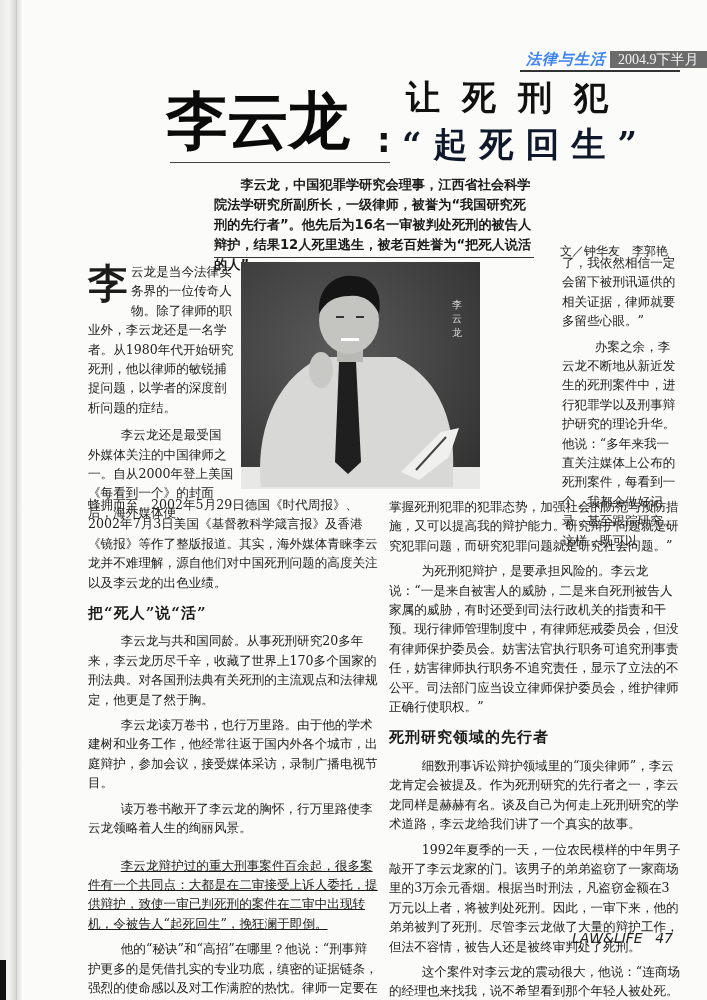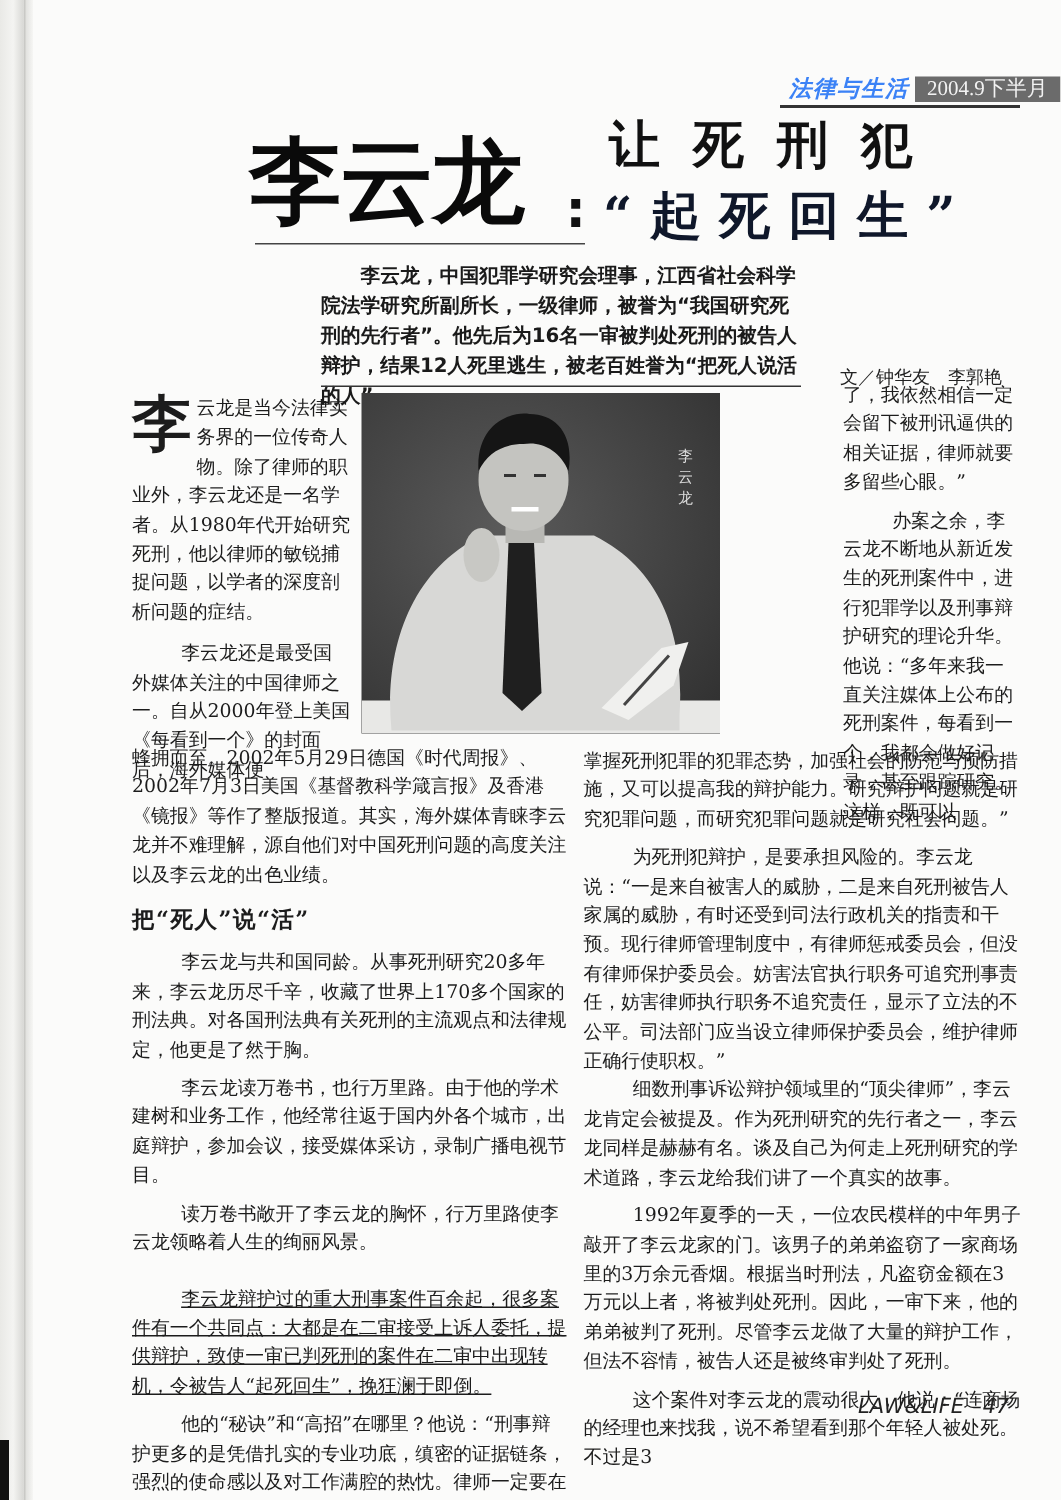--- a/index.html
+++ b/index.html
@@ -153,20 +153,21 @@
 </div>
 
 <div class="col" style="left:562px; top:253px; width:116px;">
   <p class="noindent" style="margin-bottom:6px;">了，我依然相信一定会留下被刑讯逼供的相关证据，律师就要多留些心眼。”</p>
   <p>办案之余，李云龙不断地从新近发生的死刑案件中，进行犯罪学以及刑事辩护研究的理论升华。他说：“多年来我一直关注媒体上公布的死刑案件，每看到一个，我都会做好记录，甚至跟踪研究。这样，既可以</p>
 </div>
 
 <div class="col" style="left:389px; top:497px; width:292px;">
   <p class="noindent" style="margin-bottom:6px;">掌握死刑犯罪的犯罪态势，加强社会的防范与预防措施，又可以提高我的辩护能力。研究辩护问题就是研究犯罪问题，而研究犯罪问题就是研究社会问题。”</p>
   <p>为死刑犯辩护，是要承担风险的。李云龙说：“一是来自被害人的威胁，二是来自死刑被告人家属的威胁，有时还受到司法行政机关的指责和干预。现行律师管理制度中，有律师惩戒委员会，但没有律师保护委员会。妨害法官执行职务可追究刑事责任，妨害律师执行职务不追究责任，显示了立法的不公平。司法部门应当设立律师保护委员会，维护律师正确行使职权。”</p>
+  <div class="section-head">死刑研究领域的先行者</div>
   <p style="margin-bottom:6px;">细数刑事诉讼辩护领域里的“顶尖律师”，李云龙肯定会被提及。作为死刑研究的先行者之一，李云龙同样是赫赫有名。谈及自己为何走上死刑研究的学术道路，李云龙给我们讲了一个真实的故事。</p>
   <p style="margin-bottom:6px;">1992年夏季的一天，一位农民模样的中年男子敲开了李云龙家的门。该男子的弟弟盗窃了一家商场里的3万余元香烟。根据当时刑法，凡盗窃金额在3万元以上者，将被判处死刑。因此，一审下来，他的弟弟被判了死刑。尽管李云龙做了大量的辩护工作，但法不容情，被告人还是被终审判处了死刑。</p>
   <p>这个案件对李云龙的震动很大，他说：“连商场的经理也来找我，说不希望看到那个年轻人被处死。不过是3</p>
 </div>
 
 <div class="footer">
   <span>LAW&amp;LIFE</span>
   <span>47</span>
 </div>
 

